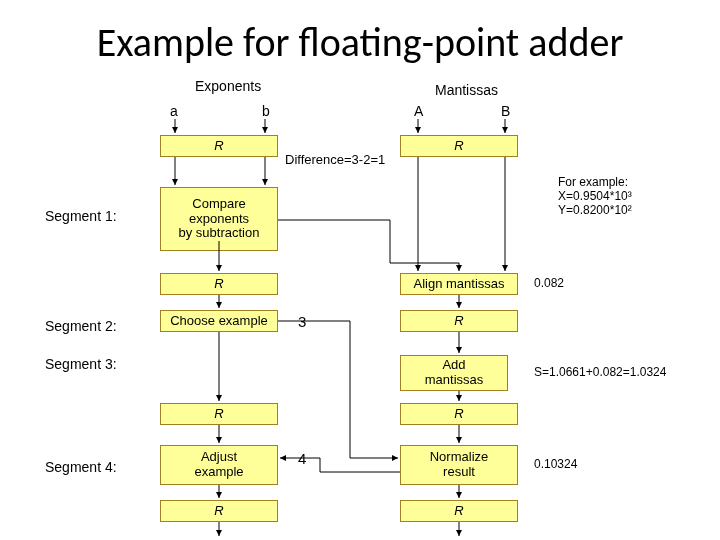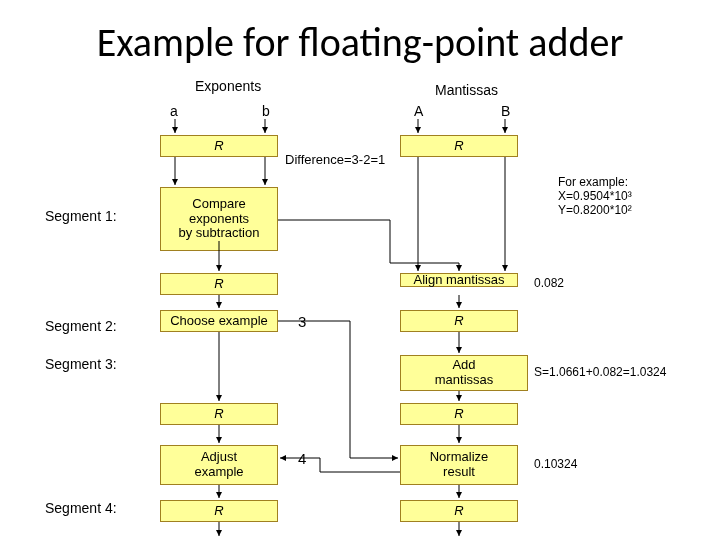--- a/index.html
+++ b/index.html
@@ -56,37 +56,37 @@
 <div class="label" style="left:435px; top:82px;">Mantissas</div>
 
 <div class="label" style="left:170px; top:103px;">a</div>
 <div class="label" style="left:262px; top:103px;">b</div>
 <div class="label" style="left:414px; top:103px;">A</div>
 <div class="label" style="left:501px; top:103px;">B</div>
 
 <div class="label" style="left:45px; top:208px;">Segment 1:</div>
 <div class="label" style="left:45px; top:318px;">Segment 2:</div>
 <div class="label" style="left:45px; top:356px;">Segment 3:</div>
-<div class="label" style="left:45px; top:459px;margin-top:41px;">Segment 4:</div>
+<div class="label" style="left:45px; top:459px;">Segment 4:</div>
 
 <div class="box" style="left:160px; top:135px; width:118px; height:22px; font-style:italic;">R</div>
 <div class="box" style="left:160px; top:187px; width:118px; height:64px; white-space:pre-line;">Compare
 exponents
 by subtraction</div>
 <div class="box" style="left:160px; top:273px; width:118px; height:22px; font-style:italic;">R</div>
 <div class="box" style="left:160px; top:310px; width:118px; height:22px;">Choose example</div>
 <div class="box" style="left:160px; top:403px; width:118px; height:22px; font-style:italic;">R</div>
 <div class="box" style="left:160px; top:445px; width:118px; height:40px; white-space:pre-line;">Adjust
 example</div>
 <div class="box" style="left:160px; top:500px; width:118px; height:22px; font-style:italic;">R</div>
 
 <div class="box" style="left:400px; top:135px; width:118px; height:22px; font-style:italic;">R</div>
-<div class="box" style="left:400px; top:273px; width:118px; height:14px;">Align mantissas</div>
+<div class="box" style="left:400px; top:273px; width:118px; height:22px;">Align mantissas</div>
 <div class="box" style="left:400px; top:310px; width:118px; height:22px; font-style:italic;">R</div>
-<div class="box" style="left:400px; top:355px; width:128px; height:36px; white-space:pre-line;">Add
+<div class="box" style="left:400px; top:355px; width:108px; height:36px; white-space:pre-line;">Add
 mantissas</div>
 <div class="box" style="left:400px; top:403px; width:118px; height:22px; font-style:italic;">R</div>
 <div class="box" style="left:400px; top:445px; width:118px; height:40px; white-space:pre-line;">Normalize
 result</div>
 <div class="box" style="left:400px; top:500px; width:118px; height:22px; font-style:italic;">R</div>
 
 <div class="label" style="left:285px; top:152px; font-size:13px;">Difference=3-2=1</div>
 <div class="label" style="left:298px; top:313px; font-size:15px;">3</div>
 <div class="label" style="left:298px; top:450px; font-size:15px;">4</div>
 

